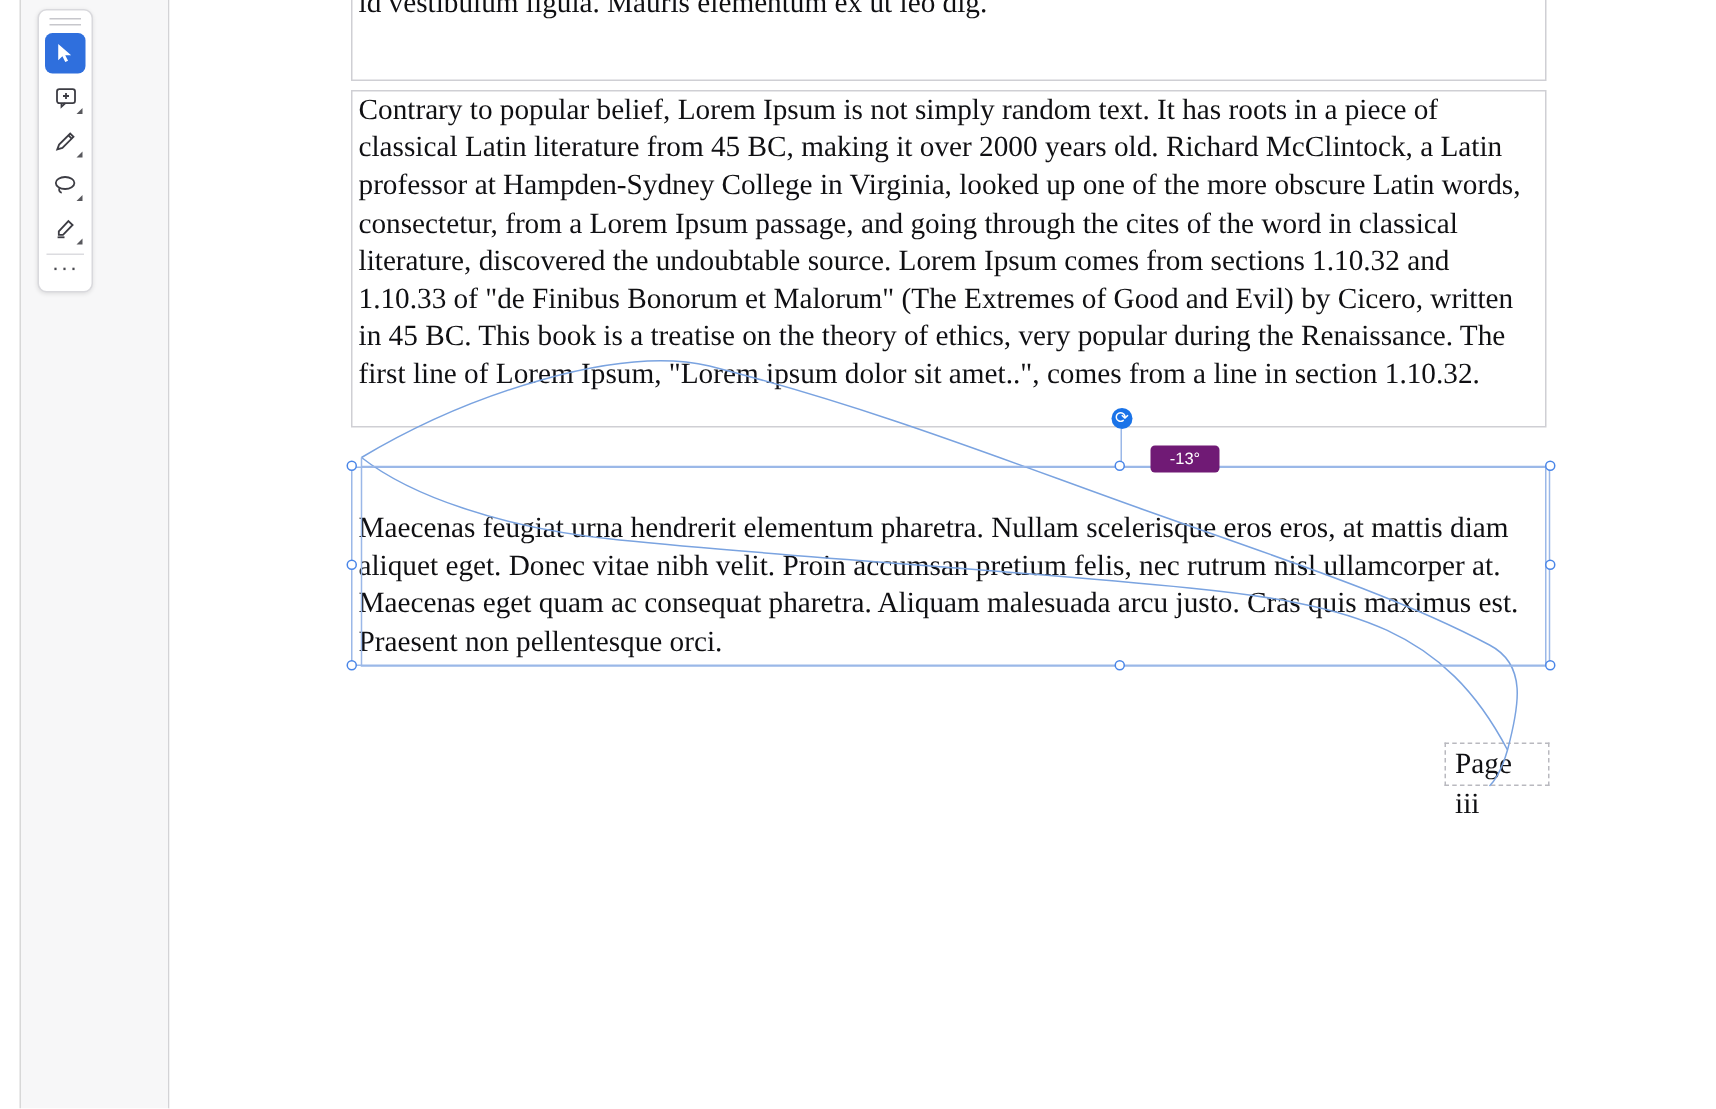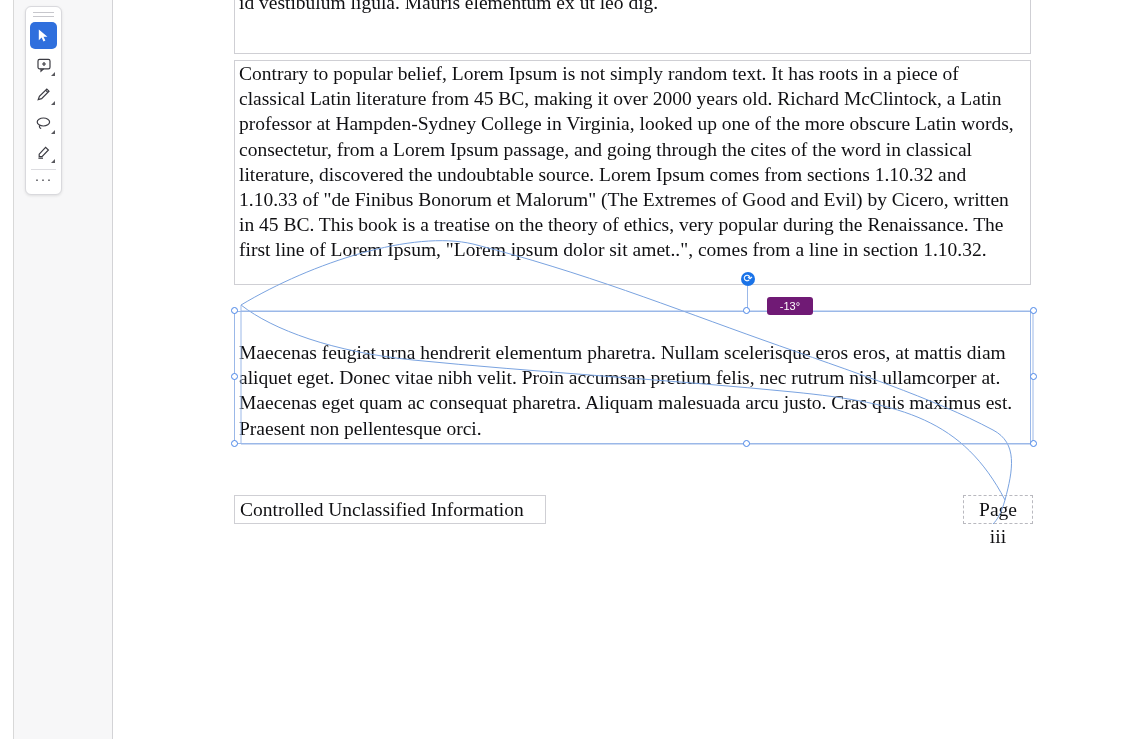--- a/index.html
+++ b/index.html
@@ -125,21 +125,21 @@
     width: 312px; height: 29px;
     font-size: 19.5px;
     line-height: 27px;
     padding: 0 5px;
   }
   #block-page {
     left: 850px; top: 495px;
     width: 70px; height: 29px;
     font-size: 19.5px;
     line-height: 27px;
-    text-align: center;
+    text-align: left;
     padding: 0 6px;
     border: 1px dashed #b9b9bf;
   }
 
   
   #sel-layer {
     position: absolute;
     left: 0; top: 0;
     width: 1031px; height: 739px;
     pointer-events: none;
@@ -252,21 +252,20 @@
 </div>
 
 <div id="canvas">
 
   <div class="doc-block" id="block-top">lectus vitae leo molestie ullamcorper nec eget odio. Suspendisse ac porta nil, nec blandit nunc. Nulla id vestibulum ligula. Mauris elementum ex ut leo dig.</div>
 
   <div class="doc-block" id="block-main">Contrary to popular belief, Lorem Ipsum is not simply random text. It has roots in a piece of classical Latin literature from 45 BC, making it over 2000 years old. Richard McClintock, a Latin professor at Hampden-Sydney College in Virginia, looked up one of the more obscure Latin words, consectetur, from a Lorem Ipsum passage, and going through the cites of the word in classical literature, discovered the undoubtable source. Lorem Ipsum comes from sections 1.10.32 and 1.10.33 of "de Finibus Bonorum et Malorum" (The Extremes of Good and Evil) by Cicero, written in 45 BC. This book is a treatise on the theory of ethics, very popular during the Renaissance. The first line of Lorem Ipsum, "Lorem ipsum dolor sit amet..", comes from a line in section 1.10.32.</div>
 
   <div class="doc-block" id="block-sel">Maecenas feugiat urna hendrerit elementum pharetra. Nullam scelerisque eros eros, at mattis diam aliquet eget. Donec vitae nibh velit. Proin accumsan pretium felis, nec rutrum nisl ullamcorper at. Maecenas eget quam ac consequat pharetra. Aliquam malesuada arcu justo. Cras quis maximus est. Praesent non pellentesque orci.</div>
 
-  <div class="doc-block" id="block-cui">Controlled Unclassified Information</div>
 
   <div class="doc-block" id="block-page">Page iii</div>
 
   <div id="sel-layer">
 
     <svg id="lasso">
       <path d="M128 305 C 200 262 300 230 360 244 C 470 272 560 308 650 340 C 740 372 820 398 880 430 C 905 443 900 470 892 500 C 888 514 884 520 880 524" fill="none" stroke="#7aa3e0" stroke-width="1"></path>
       <path d="M128 305 C 160 330 220 352 300 360 C 420 372 560 380 680 392 C 790 403 850 420 892 500" fill="none" stroke="#7aa3e0" stroke-width="1"></path>
       <path d="M128 305 L 128 444 L 920 444 L 920 311 L 128 311" fill="none" stroke="#9bb8e8" stroke-width="1"></path>
     </svg>

